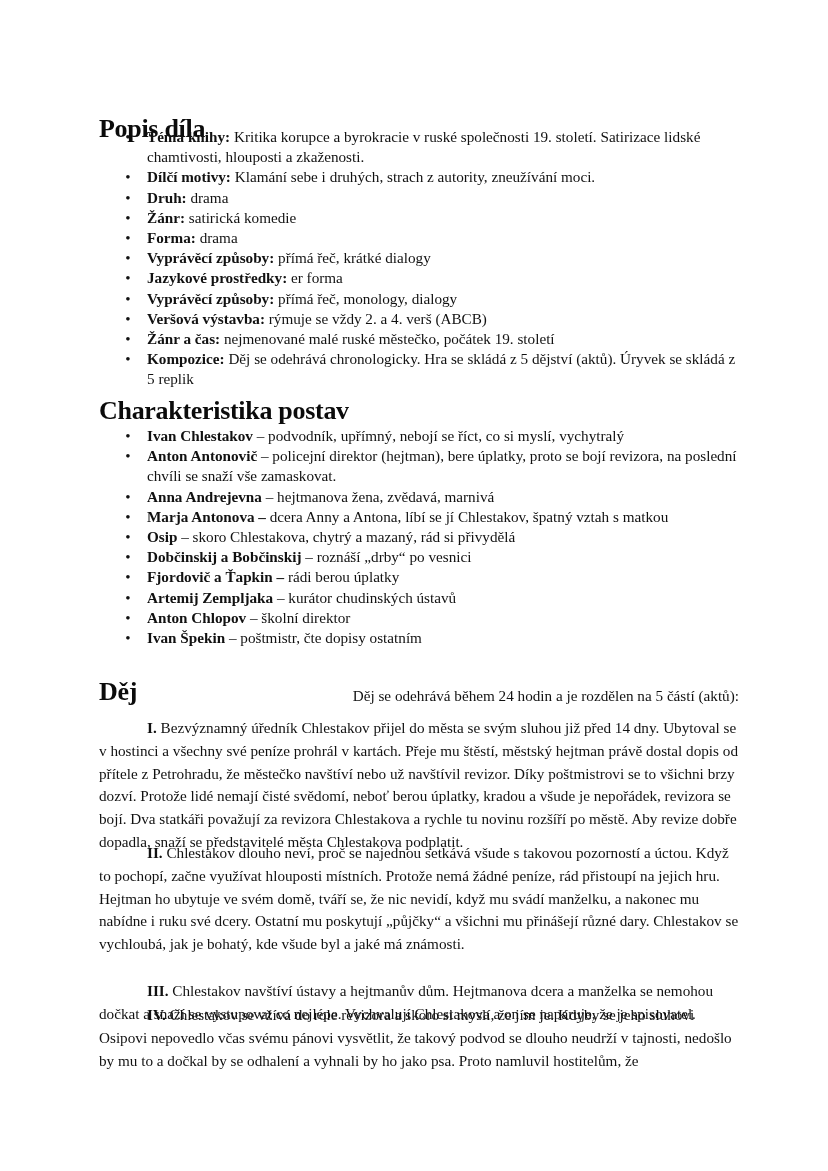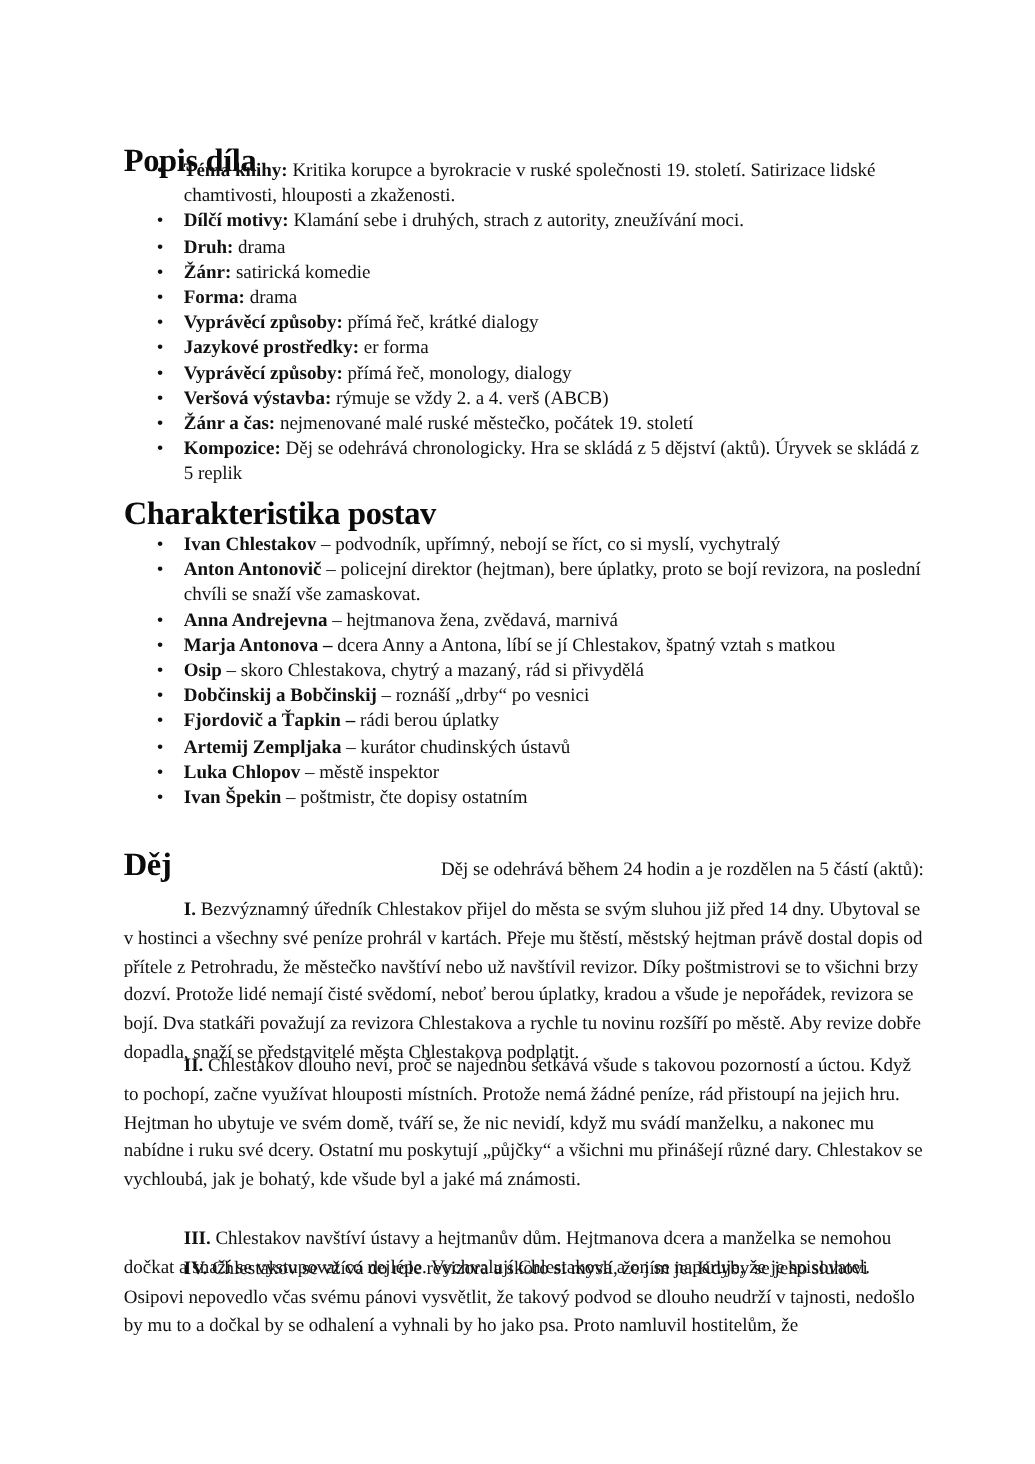--- a/index.html
+++ b/index.html
@@ -58,21 +58,21 @@
   <h1 id="h-char">Charakteristika postav</h1>
   <ul id="list-char" style="width:640px">
     <li><span class="bullet">•</span><b>Ivan Chlestakov</b><span> – podvodník, upřímný, nebojí se říct, co si myslí, vychytralý</span></li>
     <li><span class="bullet">•</span><b>Anton Antonovič</b><span> – policejní direktor (hejtman), bere úplatky, proto se bojí revizora, na poslední chvíli se snaží vše zamaskovat.</span></li>
     <li><span class="bullet">•</span><b>Anna Andrejevna</b><span> – hejtmanova žena, zvědavá, marnivá</span></li>
     <li><span class="bullet">•</span><b>Marja Antonova –</b><span> dcera Anny a Antona, líbí se jí Chlestakov, špatný vztah s matkou</span></li>
     <li><span class="bullet">•</span><b>Osip</b><span> – skoro Chlestakova, chytrý a mazaný, rád si přivydělá</span></li>
     <li><span class="bullet">•</span><b>Dobčinskij a Bobčinskij</b><span> – roznáší „drby“ po vesnici</span></li>
     <li><span class="bullet">•</span><b>Fjordovič a Ťapkin –</b><span> rádi berou úplatky</span></li>
     <li><span class="bullet">•</span><b>Artemij Zempljaka</b><span> – kurátor chudinských ústavů</span></li>
-    <li><span class="bullet">•</span><b>Luka Chlopov</b><span> – městě inspektor</span></li>
+    <li><span class="bullet">•</span><b>Anton Chlopov</b><span> – školní direktor</span></li>
     <li><span class="bullet">•</span><b>Ivan Špekin</b><span> – poštmistr, čte dopisy ostatním</span></li>
   </ul>
 
   <h1 id="h-dej">Děj</h1>
   <p id="dej-intro" style="width:640px">Děj se odehrává během 24 hodin a je rozdělen na 5 částí (aktů):</p>
 
   <p id="act-1" class="indent" style="width:640px"><b>I.</b><span> Bezvýznamný úředník Chlestakov přijel do města se svým sluhou již před 14 dny. Ubytoval se v hostinci a všechny své peníze prohrál v kartách. Přeje mu štěstí, městský hejtman právě dostal dopis od přítele z Petrohradu, že městečko navštíví nebo už navštívil revizor. Díky poštmistrovi se to všichni brzy dozví. Protože lidé nemají čisté svědomí, neboť berou úplatky, kradou a všude je nepořádek, revizora se bojí. Dva statkáři považují za revizora Chlestakova a rychle tu novinu rozšíří po městě. Aby revize dobře dopadla, snaží se představitelé města Chlestakova podplatit.</span></p>
   <p id="act-2" class="indent" style="width:640px"><b>II.</b><span> Chlestakov dlouho neví, proč se najednou setkává všude s takovou pozorností a úctou. Když to pochopí, začne využívat hlouposti místních. Protože nemá žádné peníze, rád přistoupí na jejich hru. Hejtman ho ubytuje ve svém domě, tváří se, že nic nevidí, když mu svádí manželku, a nakonec mu nabídne i ruku své dcery. Ostatní mu poskytují „půjčky“ a všichni mu přinášejí různé dary. Chlestakov se vychloubá, jak je bohatý, kde všude byl a jaké má známosti.</span></p>
   <p id="act-3" class="indent" style="width:640px"><b>III.</b><span> Chlestakov navštíví ústavy a hejtmanův dům. Hejtmanova dcera a manželka se nemohou dočkat a snaží se vystupovat co nejlépe. Vychvalují Chlestakova a on se naparuje, že je spisovatel.</span></p>
   <p id="act-4" class="indent" style="width:640px"><b>IV.</b><span> Chlestakov se vžívá do role revizora a skoro si myslí, že jím je. Kdyby se jeho sluhovi Osipovi nepovedlo včas svému pánovi vysvětlit, že takový podvod se dlouho neudrží v tajnosti, nedošlo by mu to a dočkal by se odhalení a vyhnali by ho jako psa. Proto namluvil hostitelům, že</span></p>

